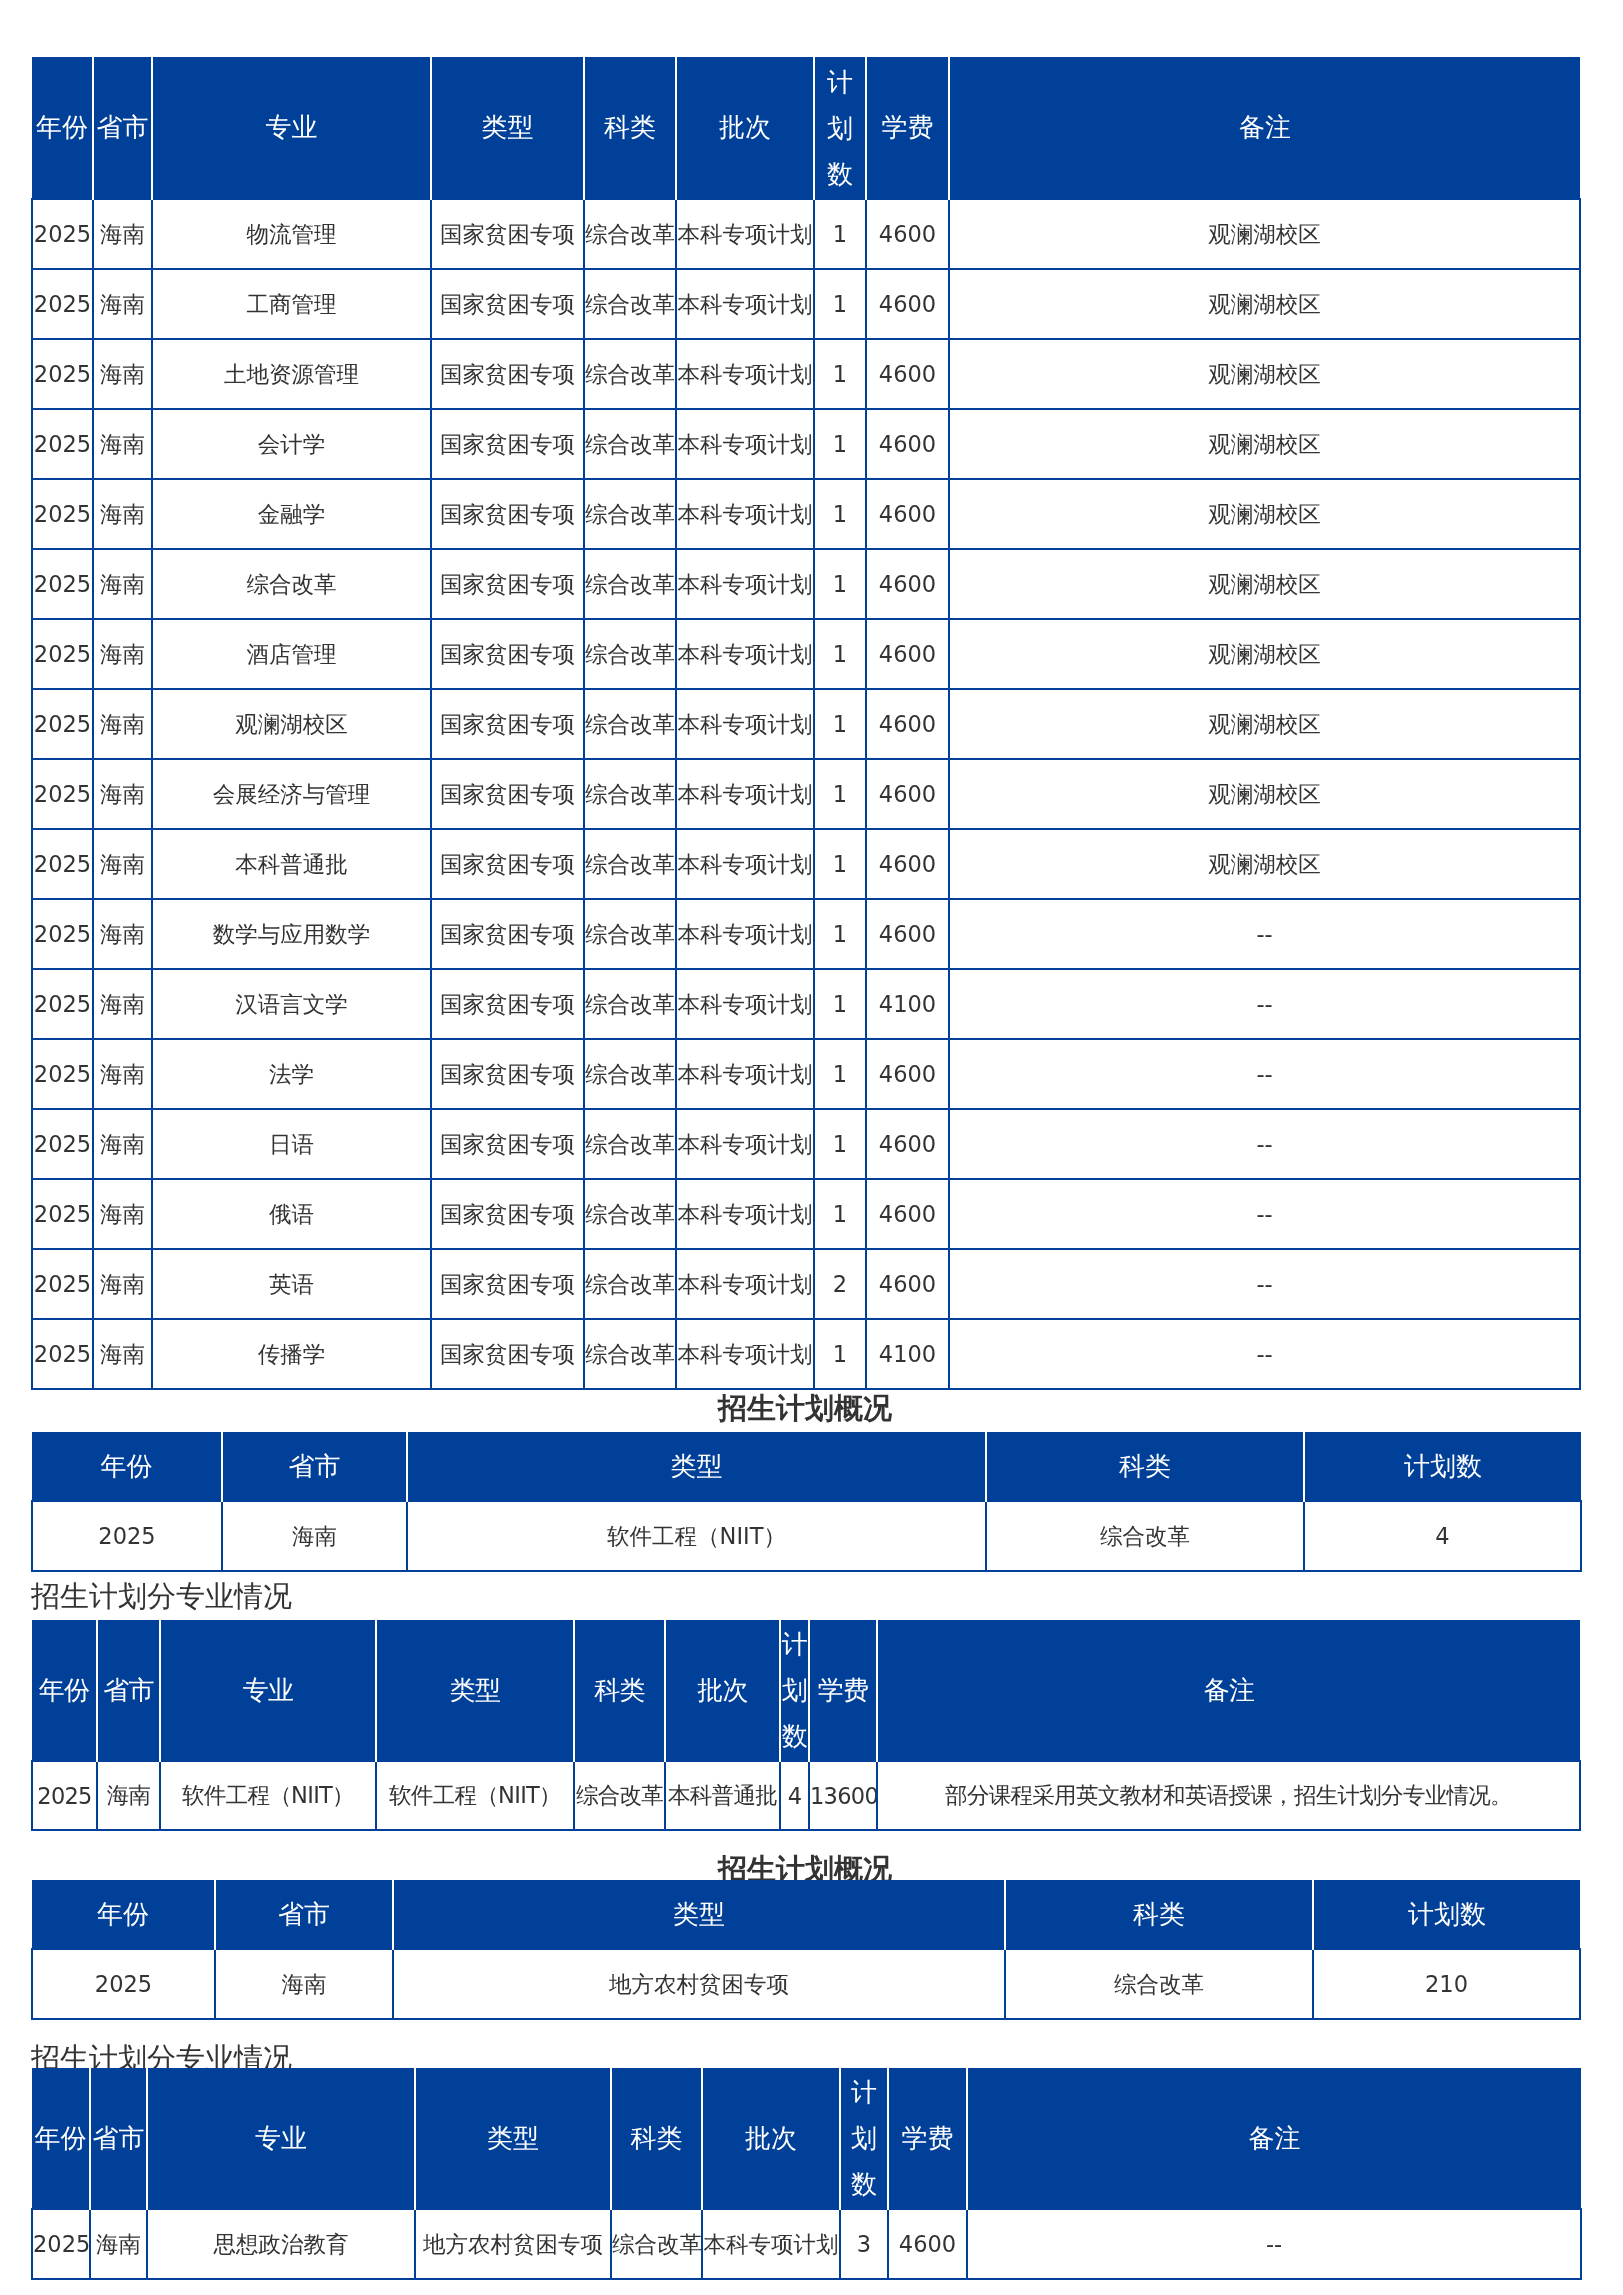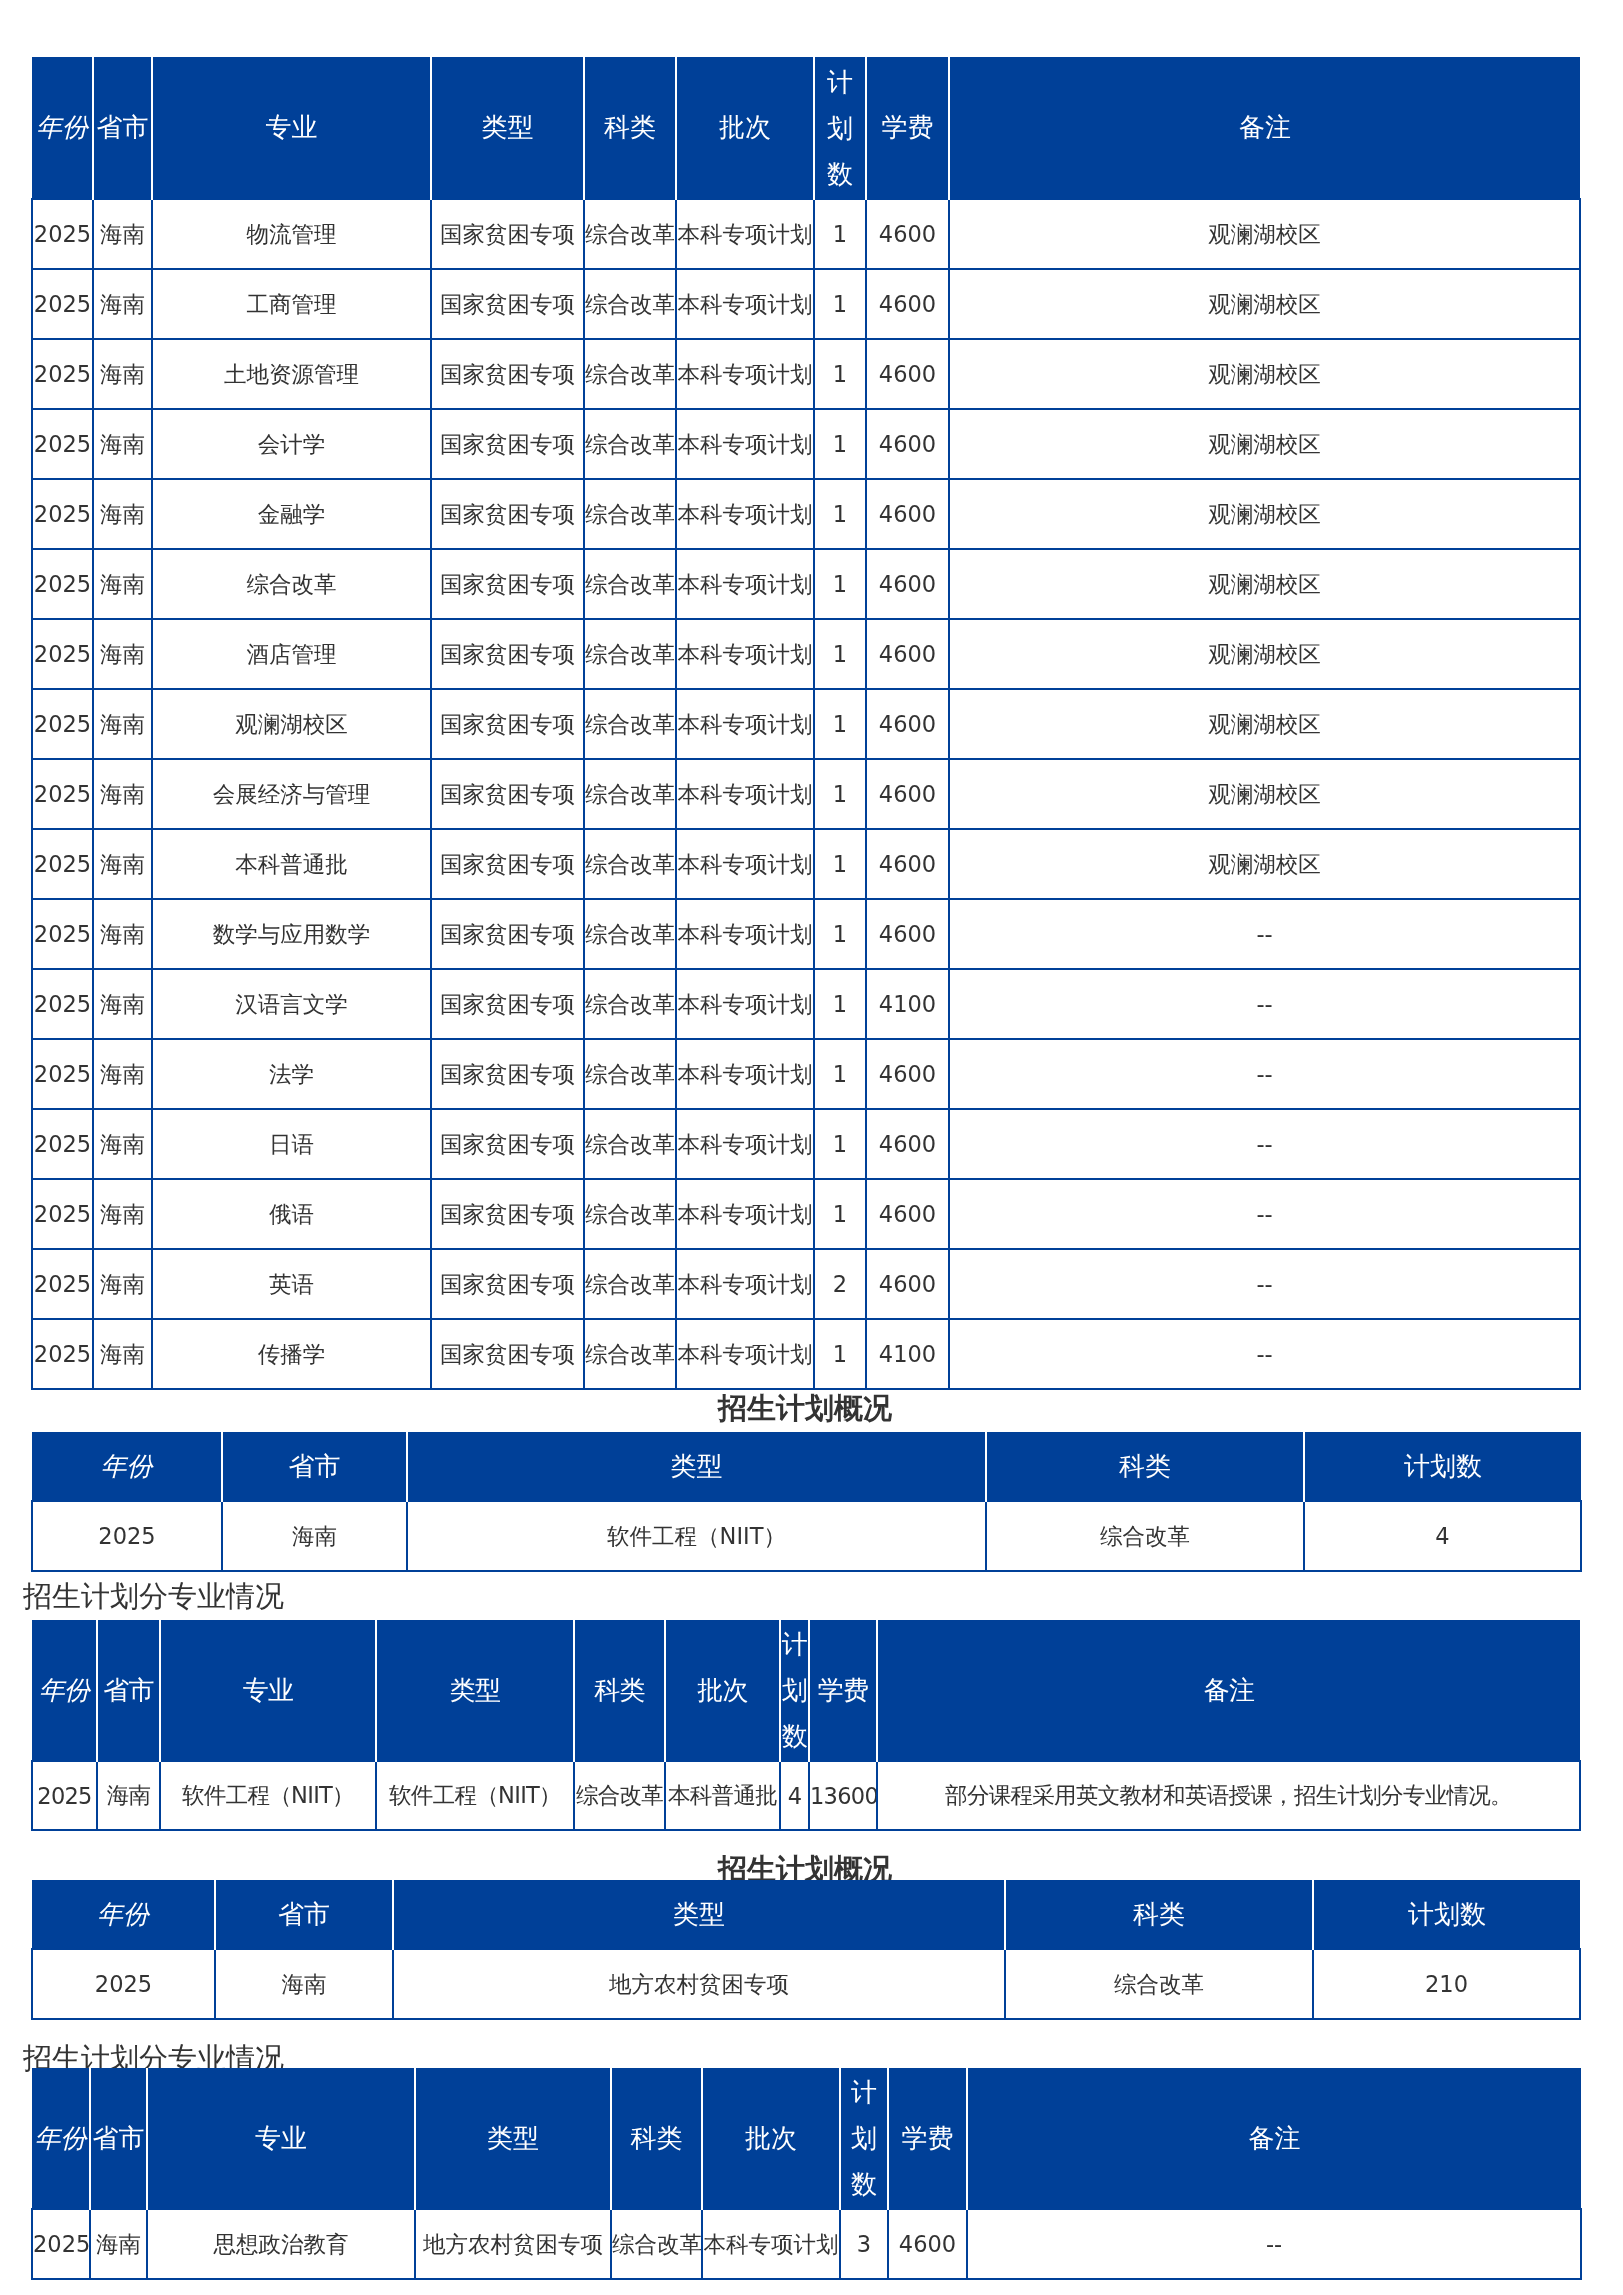--- a/index.html
+++ b/index.html
@@ -1,28 +1,28 @@
 <!DOCTYPE html>
 <html style="font-size:11px"><head>
 <meta charset="utf-8">
 <style>
   html, body { margin: 0; padding: 0; background: #ffffff; }
   body { width: 1623px; height: 2295px; position: relative; overflow: hidden;
          font-family: "DejaVu Sans", "Liberation Sans", sans-serif; color: #333333; }
   .tbl { position: absolute; left: 31px; border-collapse: collapse; table-layout: fixed; }
   .tbl th { background: #004098; color: #ffffff; font-weight: normal; font-size: 26px;
             border-left: 2px solid #ffffff; padding: 0; text-align: center; vertical-align: middle; }
-  .tbl th:first-child { border-left: none; font-style: italic; }
+  .tbl th:first-child { border-left: none; }
   .tbl td { border: 2px solid #004098; font-size: 22.5px; text-align: center; vertical-align: middle;
             padding: 0; white-space: nowrap; overflow: hidden; color: #333333; }
   .tbl th.stack { line-height: 46px; word-break: break-all; white-space: normal; }
   .tbl th.stack span { display: block; }
   .section-title { position: absolute; left: 31px; width: 1548px; text-align: center;
                    font-weight: bold; font-size: 29px; color: #333333; line-height: 34px; }
-  .section-subtitle { position: absolute; left: 23px; font-size: 29px; color: #333333; line-height: 34px; }
+  .section-subtitle { position: absolute; left: 31px; font-size: 29px; color: #333333; line-height: 34px; }
   .narrow td, .narrow th { letter-spacing: -0.7px; }
 </style>
 </head>
 <body>
 
 <table class="tbl" style="top:57px; width:1548px;">
   <colgroup>
     <col style="width:61px">
       <col style="width:59px">
       <col style="width:279px">

